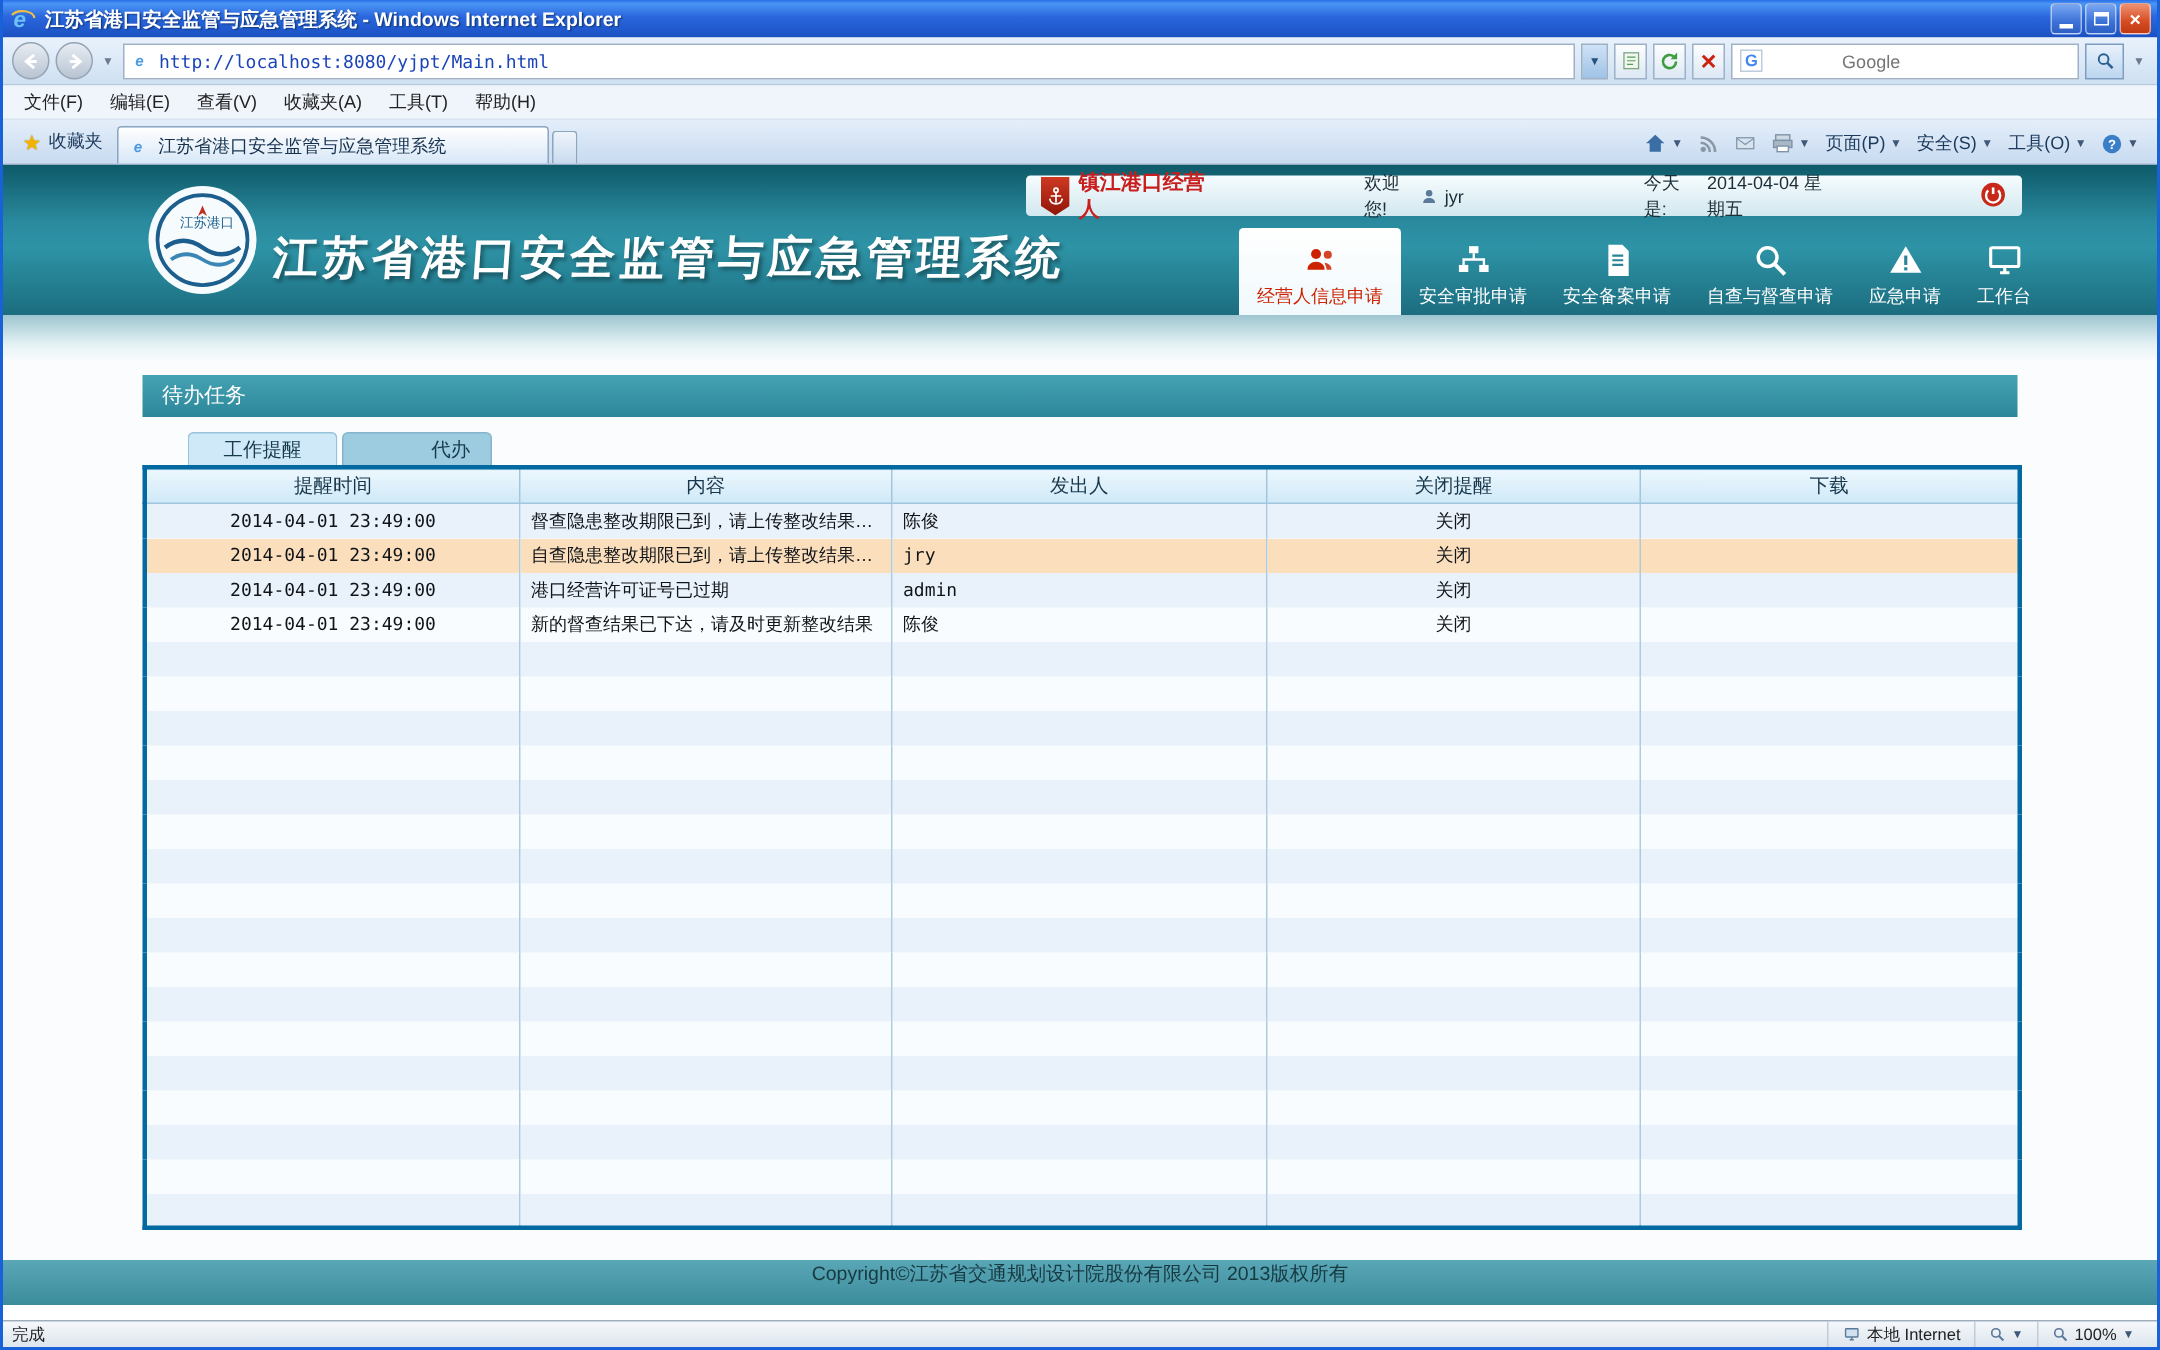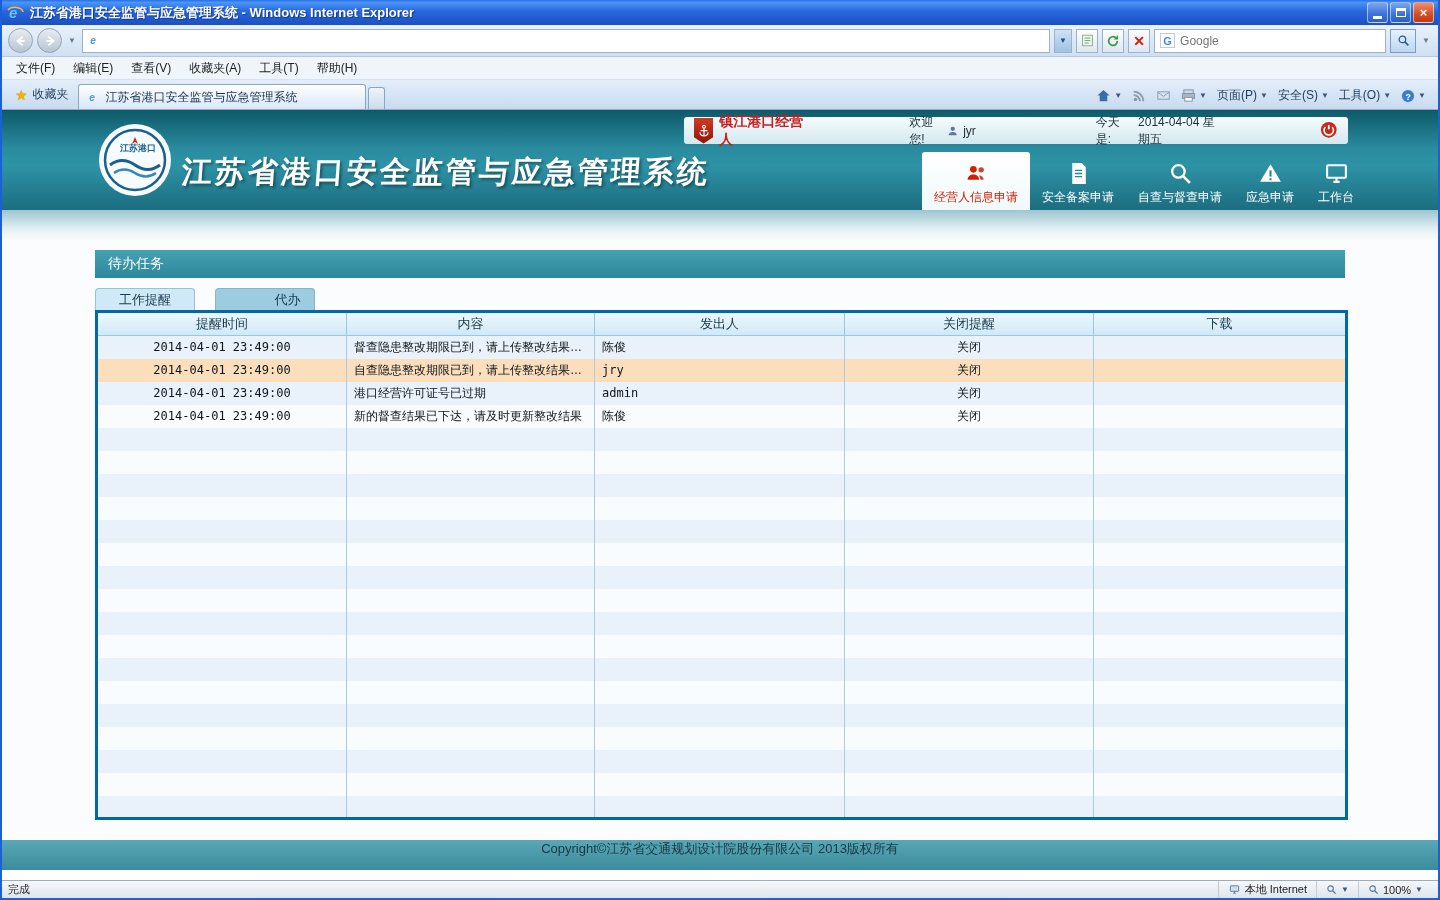--- a/index.html
+++ b/index.html
@@ -31,21 +31,21 @@
   .url-box { flex:1; height:24px; background:#fff; border:1px solid #9eb1c6; display:flex; align-items:center; gap:5px; padding:0 5px; }
   .url-input { flex:1; border:none; outline:none; background:transparent;
     font-family:"DejaVu Sans Mono", monospace; font-size:12px; color:#1b44b8; }
   .addr-btn { width:22px; height:24px; display:flex; align-items:center; justify-content:center;
     border:1px solid #9eb1c6; background:linear-gradient(#fdfefe,#dce8f4); }
   .addr-btn.dd { width:18px; background:linear-gradient(#cfe2f6,#9fc2e6); color:#27507e; font-size:8px; }
   .stop-x { color:#cc2211; font-weight:bold; font-size:14px; }
   .search-box { width:232px; height:24px; background:#fff; border:1px solid #9eb1c6; display:flex; align-items:center; gap:5px; padding:0 5px; }
   .g-logo { width:15px; height:15px; flex:none; background:#fff; border:1px solid #bcd; color:#4285f4; font-weight:bold;
     font-size:11px; display:flex; align-items:center; justify-content:center; }
-  .search-input { flex:1; border:none; outline:none; font-size:12px; color:#444; background:transparent; }
+  .search-input { flex:1; border:none; outline:none; font-size:12px; color:#444; background:transparent;margin-left:48px; }
   .search-btn { width:26px; height:24px; border:1px solid #7d9cc0; background:linear-gradient(#e8f1fb,#bcd6ef);
     display:flex; align-items:center; justify-content:center; }
 
   
   .menubar { height:23px; flex:none; display:flex; align-items:center; gap:2px; padding:0 6px;
     background:#f0f5fc; border-bottom:1px solid #d8e3ef; font-size:12px; color:#222; }
   .menu-item { padding:3px 8px; cursor:default; }
 
   
   .tabsbar { height:30px; flex:none; display:flex; align-items:flex-end; padding:0 4px;
@@ -57,21 +57,21 @@
   .tab-stub { width:17px; height:22px; background:linear-gradient(#eef4fb,#c9dbee); border:1px solid #8ca6c0; border-bottom:none; border-radius:3px 3px 0 0; margin-left:2px; }
   .right-tools { margin-left:auto; display:flex; align-items:center; gap:10px; padding:0 8px 5px 0; font-size:12px; color:#1c3a5c; }
   .tool-group { display:flex; align-items:center; gap:3px; cursor:default; }
   .dd-arrow { font-size:8px; color:#40597a; }
 
   
   .viewport { height:770px; flex:none; display:flex; flex-direction:column; background:#fff; overflow:hidden; }
 
   .site-header { height:100px; flex:none; position:relative;
     background:linear-gradient(180deg,#0e5a69 0%,#2a8a9e 38%,#2e93a6 55%,#1b6d7f 100%); }
-  .logo-badge { position:absolute; left:96px; top:13px; width:74px; height:74px;font-weight:bold; }
+  .logo-badge { position:absolute; left:96px; top:13px; width:74px; height:74px; }
   .site-title { position:absolute; left:180px; top:42px; font-size:30px; color:#fff; font-weight:bold;
     letter-spacing:3px; transform:skewX(-4deg); text-shadow:2px 2px 3px rgba(0,0,0,.4); white-space:nowrap; }
 
   .user-strip { position:absolute; right:90px; top:7px; height:27px; width:664px; display:flex; align-items:center;
     background:linear-gradient(#f6fcfe,#d2e8ef); border-radius:3px; font-size:12px; color:#1c2e38; padding:0 10px; }
   .role-tag { display:flex; align-items:center; gap:6px; }
   .anchor-badge { width:22px; height:26px; background:linear-gradient(#cf3a22,#8f1408);
     clip-path:polygon(0 0,100% 0,100% 76%,50% 100%,0 76%); display:flex; align-items:center; justify-content:center; }
   .role-text { color:#c81e1e; font-weight:bold; font-size:14px; }
   .welcome-group { display:flex; align-items:center; gap:5px; margin-left:105px; }
@@ -83,21 +83,21 @@
     padding:4px 12px 0; color:#fff; font-size:12px; cursor:pointer; white-space:nowrap; }
   .nav-item svg { width:25px; height:25px; }
   .nav-item.active { background:linear-gradient(#ffffff,#f0f9fc); color:#cc2200; border-radius:3px 3px 0 0; }
 
   .header-substrip { height:30px; flex:none; background:linear-gradient(180deg,#9dc5d0,#e4f1f4 65%,#f8fbfc); }
 
   .content { height:600px; flex:none; background:#fbfcfd; overflow:hidden; }
   .panel { width:1250px; margin:10px auto 0; }
   .panel-titlebar { height:28px; background:linear-gradient(#45a2b3,#2b8799); color:#fff; display:flex;
     align-items:center; padding:0 13px; font-size:14px; }
-  .tabs-row { display:flex; gap:20px; margin-top:10px; height:22px; }
+  .tabs-row { display:flex; gap:3px; margin-top:10px; height:22px;margin-left:30px; }
   .tab-btn { width:100px; text-align:center; line-height:21px; font-size:13px; border-radius:4px 4px 0 0;
     color:#173b4d; cursor:pointer; }
   .tab-btn.active { background:#cfe9f8; border:1px solid #96c2da; border-bottom:none; }
   .tab-btn.inactive { background:#9dcbe0; border:1px solid #84b5cc; border-bottom:none;padding-left:45px; }
 
   table.todo { width:100%; border-collapse:collapse; table-layout:fixed; border:3px solid #0369a1; }
   table.todo th { height:24px; background:linear-gradient(#ecf7fd,#cfe9f8); border:1px solid #9fc6dd;
     font-size:13px; font-weight:normal; color:#16374b; }
   table.todo td { height:23px; border-left:1px solid #abccdf; border-right:1px solid #abccdf;
     font-size:12px; color:#101418; padding:0 7px; overflow:hidden; white-space:nowrap; }
@@ -154,20 +154,21 @@
     <span class="nav-circle">
       <svg width="14" height="14" viewBox="0 0 16 16">
           <path d="M6 3 L12 8 L6 13 M4 8 H11" stroke="#fff" stroke-width="2.2" fill="none"></path>
         </svg>
     </span>
     <span class="drop-mini">▼</span>
     <span class="url-box">
       <svg width="13" height="13" viewBox="0 0 18 18">
           <text x="3" y="14" font-size="14" font-style="italic" font-weight="bold" fill="#4a9be0">e</text>
         </svg>
+      <input class="url-input" value="http://localhost:8080/yjpt/Main.html" style="">
     </span>
     <span class="addr-btn dd">▼</span>
     <span class="addr-btn">
       <svg width="13" height="13" viewBox="0 0 16 16">
           <rect x="2" y="1.5" width="12" height="13" fill="#eef6ee" stroke="#7aa07a"></rect>
           <path d="M4.5 5h7M4.5 8h7M4.5 11h5" stroke="#5a9a5a"></path>
         </svg>
     </span>
     <span class="addr-btn">
       <svg width="14" height="14" viewBox="0 0 16 16">
@@ -310,20 +311,29 @@
 
       <span class="main-nav">
         <span class="nav-item active">
           <svg viewBox="0 0 24 24">
               <circle cx="9" cy="8" r="3.2" fill="currentColor"></circle>
               <path d="M3.5 18c0-3 2.5-5 5.5-5s5.5 2 5.5 5z" fill="currentColor"></path>
               <circle cx="16.5" cy="8.5" r="2.6" fill="currentColor" opacity=".85"></circle>
               <path d="M14.5 13.6c2.6.4 4.4 2.1 4.4 4.4h-3" fill="currentColor" opacity=".85"></path>
             </svg>
           <span>经营人信息申请</span>
+        </span>
+        <span class="nav-item">
+          <svg viewBox="0 0 24 24">
+              <rect x="9" y="3" width="6" height="4.5" fill="currentColor"></rect>
+              <rect x="2.5" y="15" width="6" height="4.5" fill="currentColor"></rect>
+              <rect x="15.5" y="15" width="6" height="4.5" fill="currentColor"></rect>
+              <path d="M12 7.5v4M5.5 15v-3.5h13V15" stroke="currentColor" stroke-width="1.5" fill="none"></path>
+            </svg>
+          <span>安全审批申请</span>
         </span>
         <span class="nav-item">
           <svg viewBox="0 0 24 24">
               <path d="M6 2h9l4 4v16H6z" fill="currentColor"></path>
               <path d="M8.5 9h7M8.5 12h7M8.5 15h7" stroke="#2a8496" stroke-width="1.4"></path>
             </svg>
           <span>安全备案申请</span>
         </span>
         <span class="nav-item">
           <svg viewBox="0 0 24 24">

